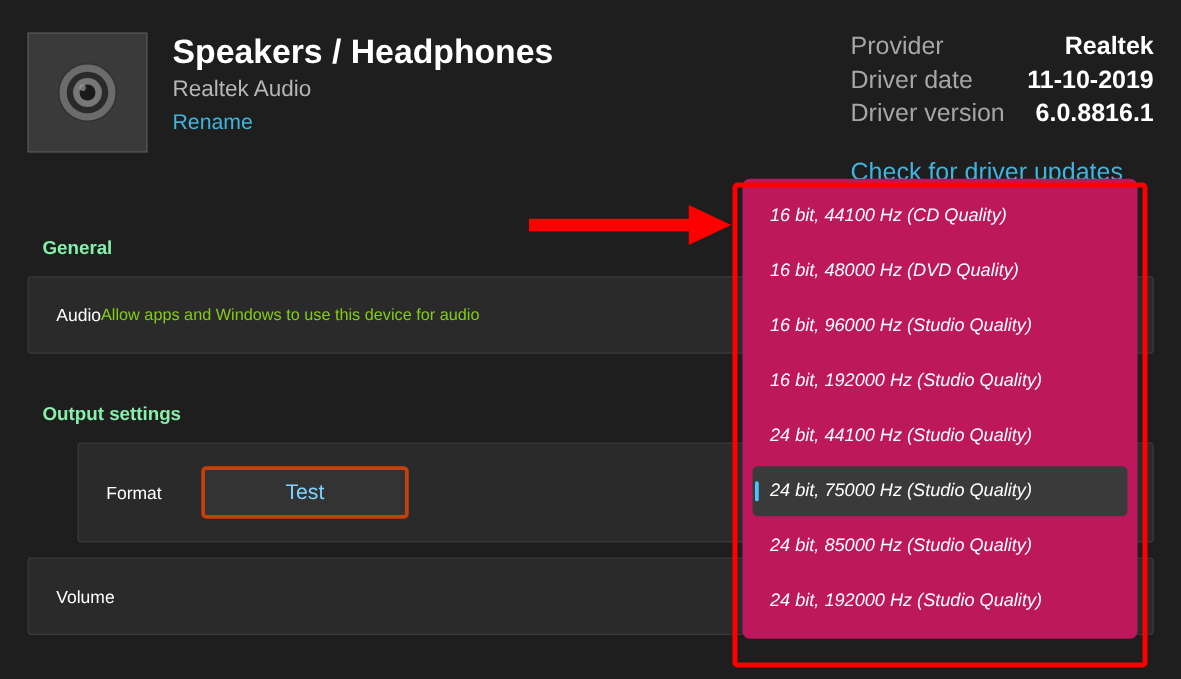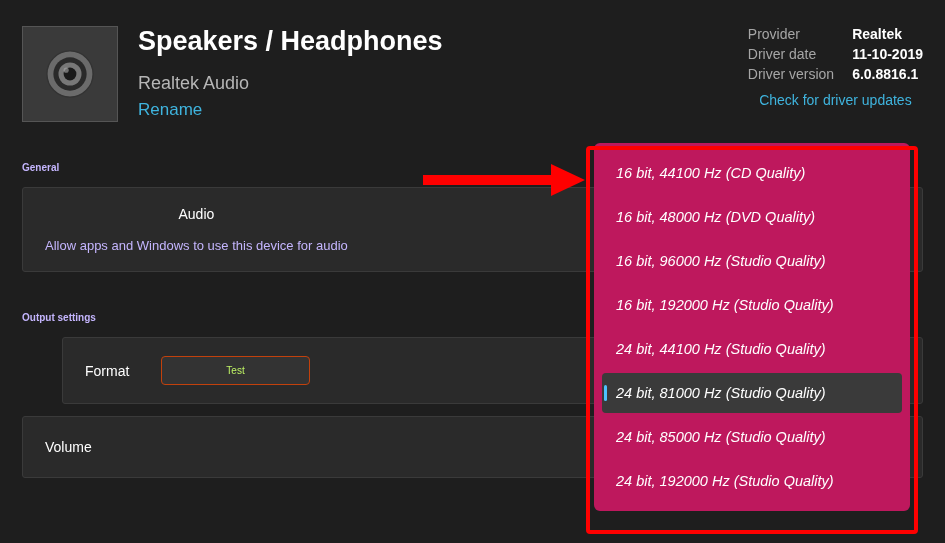--- a/index.html
+++ b/index.html
@@ -16,50 +16,50 @@
     .header-row { display: flex; align-items: flex-start; gap: 20px; }
     .device-icon {
       width: 96px; height: 96px;
       background: #3a3a3a;
       border: 1px solid #555;
       display: flex; align-items: center; justify-content: center;
       flex-shrink: 0;
     }
     .device-icon svg { width: 64px; height: 64px; }
     .titles { flex: 1; }
-    .device-title { font-size: 27px; font-weight: 600; color: #fff; margin-bottom: 16px; }
+    .device-title { font-size: 27px; font-weight: 600; color: #fff; margin-bottom: 4px; }
     .device-sub { font-size: 18px; color: #b6b6b6; margin-bottom: 6px; }
     .link { font-size: 17px; color: #3fb4de; cursor: pointer; }
-    .meta { display: grid; grid-template-columns: auto auto; column-gap: 18px; row-gap: 4px; font-size: 14px; }
+    .meta { display: grid; grid-template-columns: auto auto; column-gap: 18px; row-gap: 4px; font-size: 20px; }
     .meta .label { color: #a6a6a6; }
-    .meta .value { color: #fff; font-weight: 600; }
-    .meta .update-link { grid-column: 1 / span 2; color: #3fb4de; cursor: pointer; margin-top: 6px; text-align: center; }
+    .meta .value { color: #fff; font-weight: 600; text-align: right; }
+    .meta .update-link { grid-column: 1 / span 2; color: #3fb4de; cursor: pointer; margin-top: 20px; }
 
-    .section-title { font-size: 10px; font-weight: 600; color: #c4b5fd; margin-top: 40px; margin-bottom: 14px; }
+    .section-title { font-size: 15px; font-weight: 600; color: #86efac; margin-top: 40px; margin-bottom: 14px; margin-left: 12px; }
 
     .card {
       background: #2a2a2a;
       border: 1px solid #3a3a3a;
       border-radius: 3px;
       padding: 18px 22px;
       margin-bottom: 12px;
       display: flex;
       align-items: center;
       justify-content: space-between;
       min-height: 62px;
     }
-    .card-left { display: flex; flex-direction: column; gap: 16px; align-items: center; }
+    .card-left { display: flex; gap: 0; }
     .card-title { font-size: 14px; color: #fff; }
-    .card-desc { font-size: 13px; color: #c4b5fd; }
+    .card-desc { font-size: 13px; color: #84cc16; }
 
     .test-btn {
       background: #333333;
-      border: 1px solid #c2410c;
-      color: #bef264;
-      font-size: 10px;
+      border: 3px solid #c2410c;
+      color: #7dd3fc;
+      font-size: 17px;
       padding: 8px 64px;
       border-radius: 4px;
       cursor: pointer;
       position: relative;
       left: 32px;
     }
 
     .format-select-area { flex: 1; text-align: right; }
 
     
@@ -171,21 +171,21 @@
   <div class="card-title">Volume</div>
   <div class="volume-trunc"></div>
 </div>
 
 <div class="dropdown" id="format-dropdown">
     <div class="dropdown-item">16 bit, 44100 Hz (CD Quality)</div>
     <div class="dropdown-item">16 bit, 48000 Hz (DVD Quality)</div>
     <div class="dropdown-item">16 bit, 96000 Hz (Studio Quality)</div>
     <div class="dropdown-item">16 bit, 192000 Hz (Studio Quality)</div>
     <div class="dropdown-item">24 bit, 44100 Hz (Studio Quality)</div>
-    <div class="dropdown-item selected">24 bit, 81000 Hz (Studio Quality)</div>
+    <div class="dropdown-item selected">24 bit, 75000 Hz (Studio Quality)</div>
     <div class="dropdown-item">24 bit, 85000 Hz (Studio Quality)</div>
     <div class="dropdown-item">24 bit, 192000 Hz (Studio Quality)</div>
   </div>
 
 <div class="highlight-box"></div>
 <svg class="arrow" viewBox="0 0 162 40">
   <line x1="0" y1="20" x2="132" y2="20" stroke="#ff0000" stroke-width="10"></line>
   <polygon points="128,4 162,20 128,36" fill="#ff0000"></polygon>
 </svg>
 

